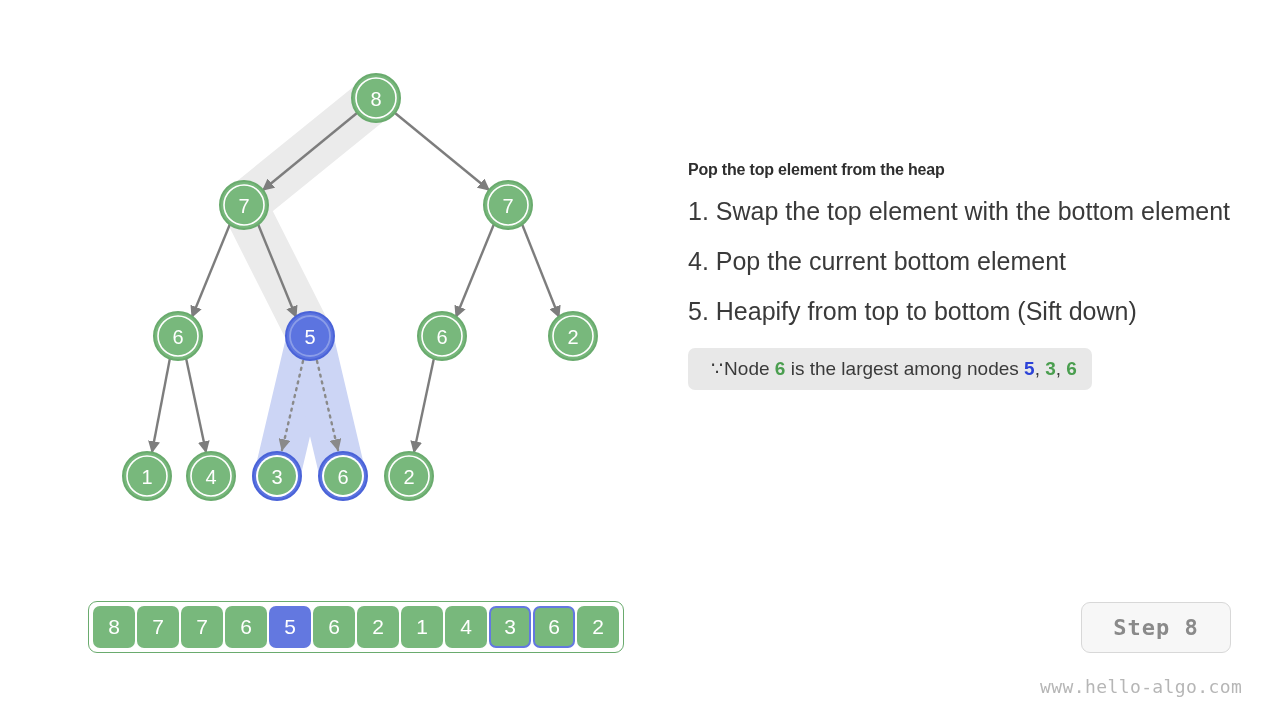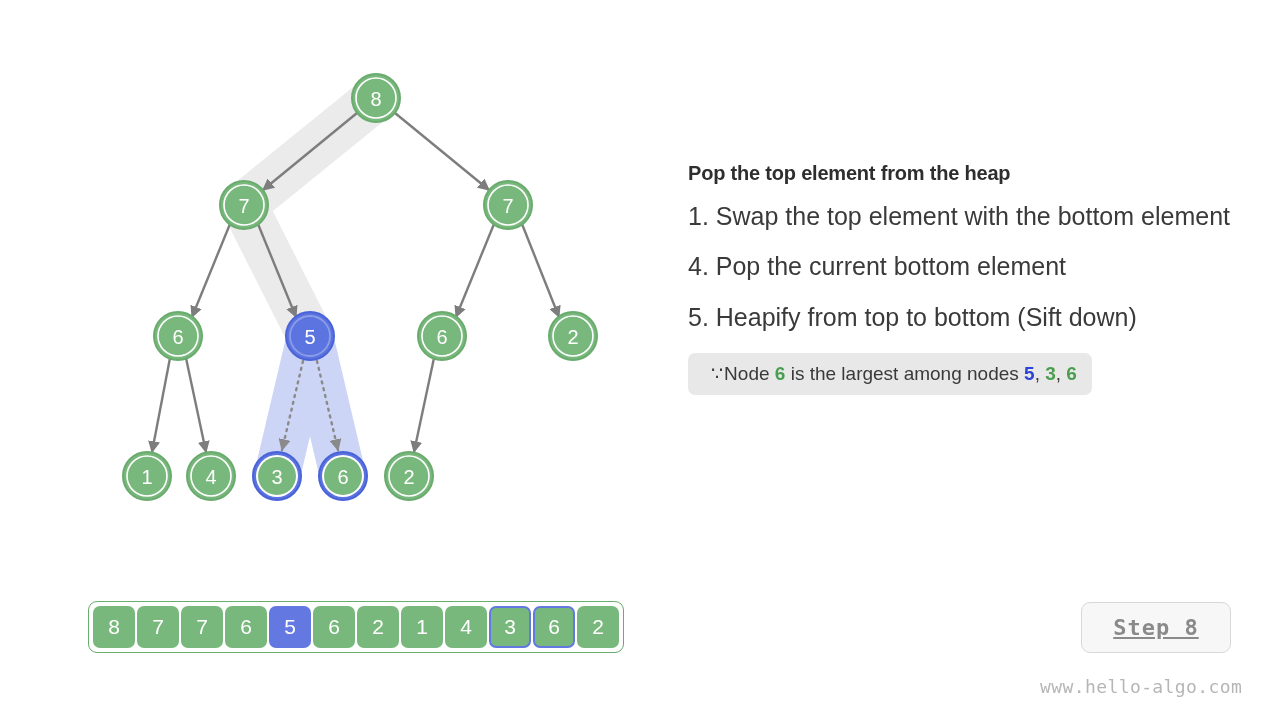--- a/index.html
+++ b/index.html
@@ -33,21 +33,21 @@
   }
 
   
   #info-panel {
     position: absolute;
     left: 688px;
     top: 160px;
     width: 540px;
   }
   #panel-title {
-    font-size: 20px;
+    font-size: 16px;
     font-weight: bold;
     color: #2e2e2e;
     letter-spacing: -0.2px;
     margin: 0 0 12px 0;
     line-height: 1.3;
   }
   .step-line {
     font-size: 25px;
     color: #3a3a3a;
     margin: 0 0 14px 0;
@@ -110,21 +110,20 @@
     border: 1.4px solid #d8d8d8;
     border-radius: 9px;
     display: flex;
     align-items: center;
     justify-content: center;
     font-family: "DejaVu Sans Mono", "Liberation Mono", monospace;
     font-size: 22px;
     font-weight: bold;
     color: #8a8a8a;
     letter-spacing: 1px;
-    text-decoration: underline;
   }
 
   
   #watermark {
     position: absolute;
     left: 1040px;
     top: 676px;
     font-family: "DejaVu Sans Mono", "Liberation Mono", monospace;
     font-size: 18px;
     color: #b6b6b6;

